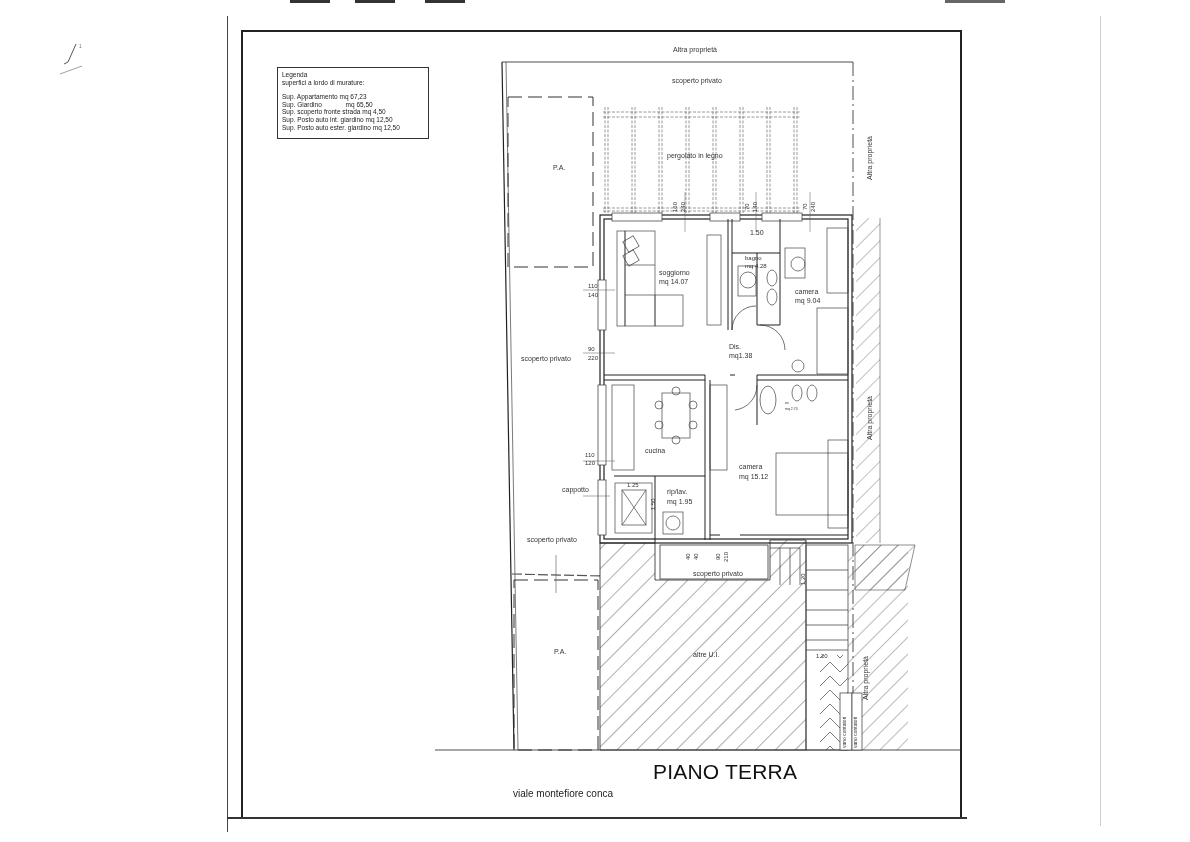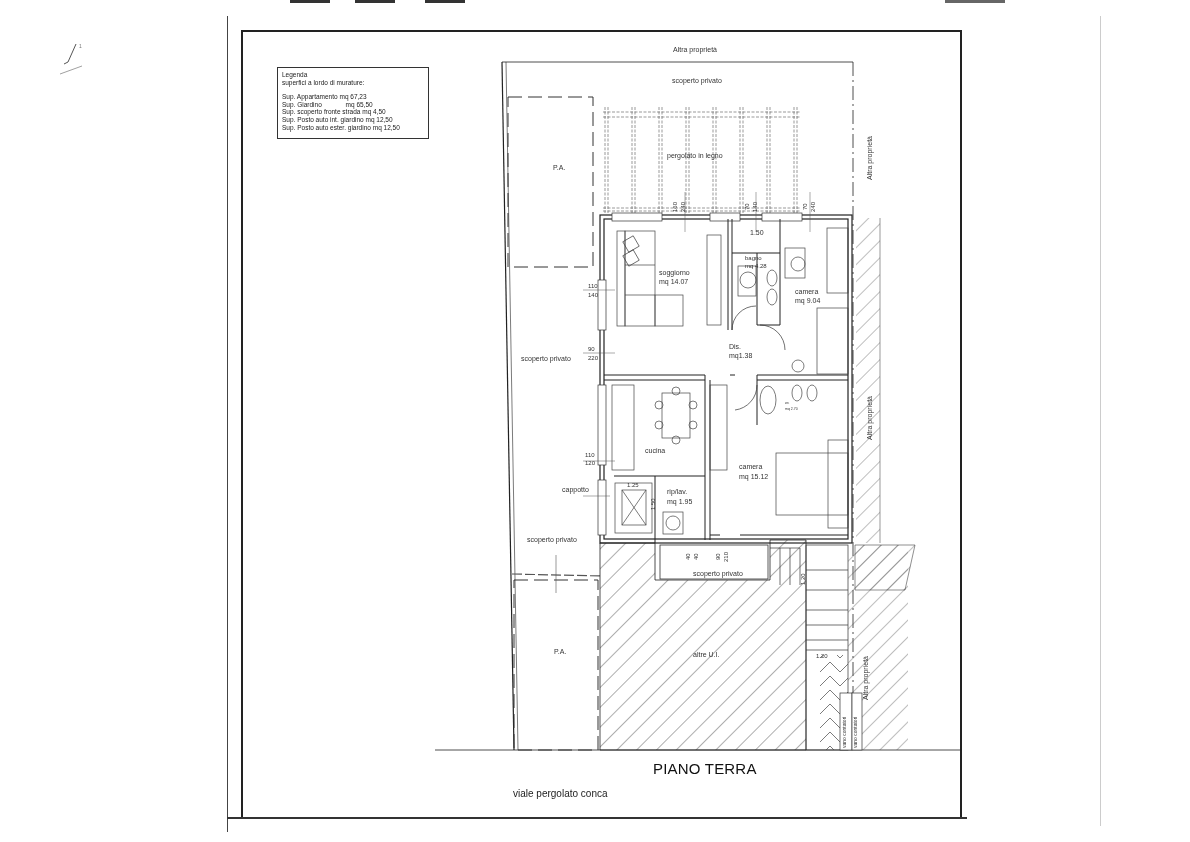--- a/index.html
+++ b/index.html
@@ -10,21 +10,21 @@
   .vert { transform: rotate(-90deg); transform-origin: left top; }
   .scan-top { position: absolute; top: 0; height: 3px; background: #333; }
   #sheet-left-line { left: 227px; top: 16px; width: 1px; height: 816px; background: #444; }
   #sheet-right-line { left: 1100px; top: 16px; width: 1px; height: 810px; background: #ccc; }
   #frame { left: 241px; top: 30px; width: 721px; height: 789px; border: 2px solid #222; box-sizing: border-box; }
   #bottom-line { left: 227px; top: 817px; width: 740px; height: 2px; background: #333; }
   #legend { left: 277px; top: 67px; width: 152px; height: 72px; border: 1px solid #333; background: #fff; box-sizing: border-box; padding: 3px 4px; }
   #legend .row { font-size: 6.5px; line-height: 7.6px; color: #222; white-space: nowrap; }
   #legend .gap { height: 7px; }
   svg { position: absolute; left: 0; top: 0; }
-  #title { left: 653px; top: 760px; font-size: 15px; color: #111; letter-spacing: 0.2px; }
+  #title { left: 653px; top: 760px; font-size: 21px; color: #111; letter-spacing: 0.2px; }
   #street { left: 513px; top: 788px; font-size: 10px; color: #222; }
   #pen-mark { left: 52px; top: 40px; }
 </style>
 </head>
 <body>
 
 <div class="scan-top" style="left:290px;width:40px;"></div>
 <div class="scan-top" style="left:355px;width:40px;"></div>
 <div class="scan-top" style="left:425px;width:40px;"></div>
 <div class="scan-top" style="left:945px;width:60px;background:#666;"></div>
@@ -273,13 +273,13 @@
 <div class="txt vert" style="left:693px;top:560px;font-size:6px;">40</div>
 <div class="txt vert" style="left:715px;top:560px;font-size:6px;">90</div>
 <div class="txt vert" style="left:723px;top:562px;font-size:6px;">210</div>
 <div class="txt" style="left:750px;top:229px;">1.50</div>
 <div class="txt" style="left:627px;top:482px;font-size:6px;">1.25</div>
 <div class="txt vert" style="left:650px;top:510px;font-size:6px;">1.50</div>
 <div class="txt vert" style="left:800px;top:585px;font-size:6px;">1.20</div>
 <div class="txt" style="left:816px;top:653px;font-size:6px;">1.20</div>
 
 <div id="title" class="abs">PIANO TERRA</div>
-<div id="street" class="abs">viale pergolato conca</div>
+<div id="street" class="abs">viale montefiore conca</div>
 
 </body></html>

